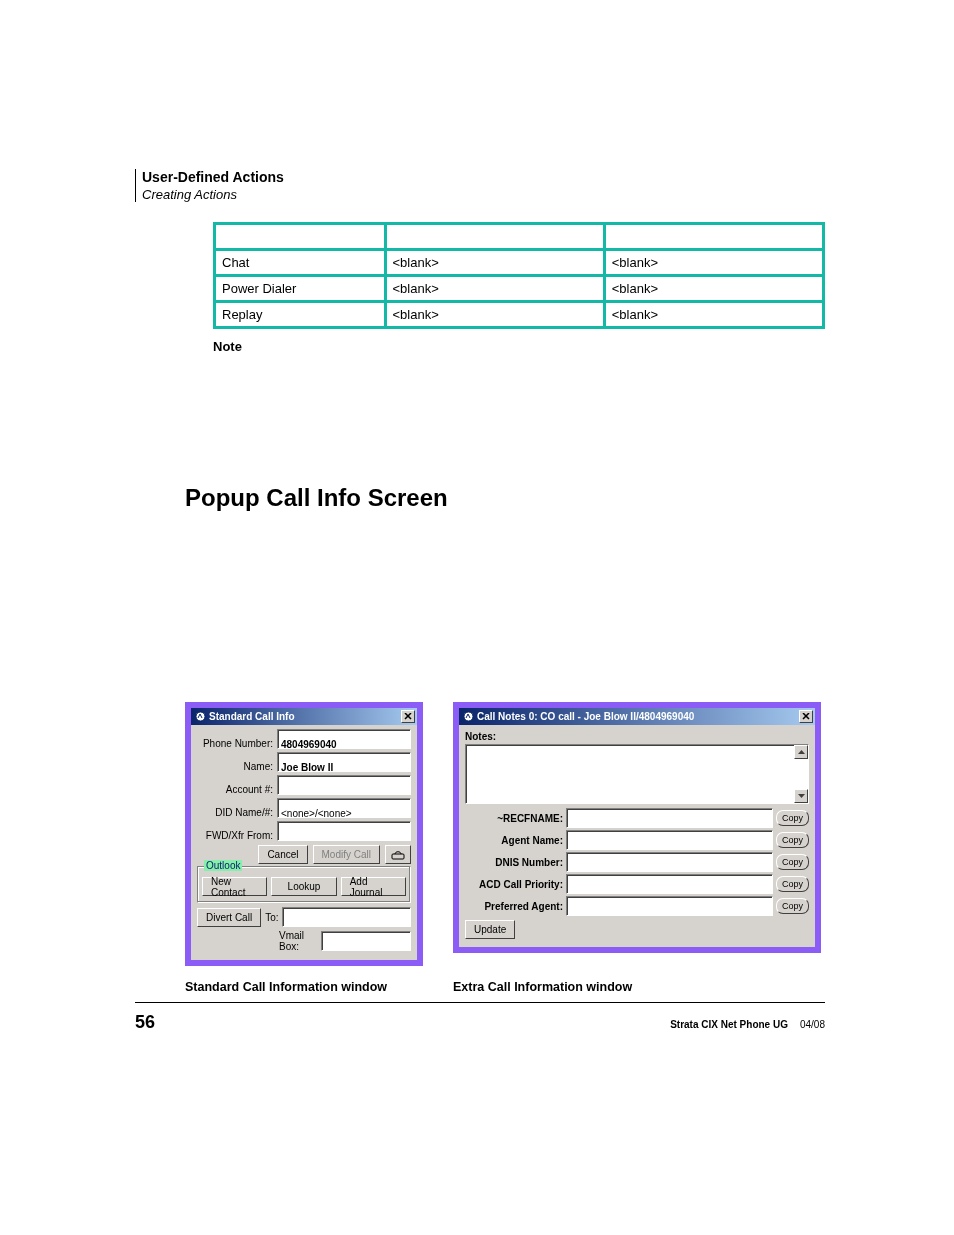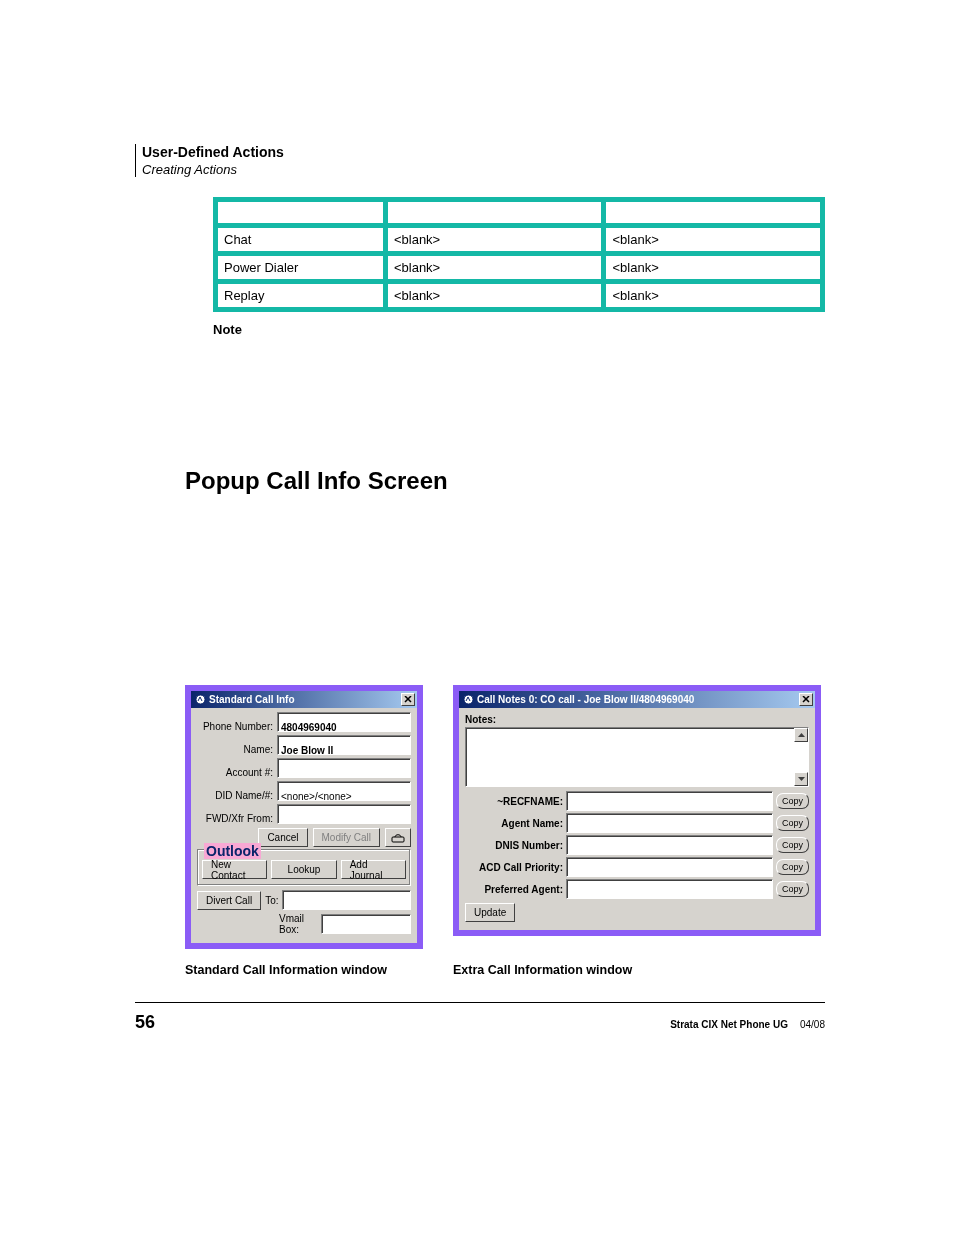--- a/index.html
+++ b/index.html
@@ -8,21 +8,21 @@
     background: #fff;
     font-family: Arial, Helvetica, sans-serif;
     color: #000;
     width: 954px;
     height: 1235px;
     position: relative;
   }
   .page {
     position: absolute;
     left: 135px;
-    top: 144px;
+    top: 169px;
     width: 690px;
   }
   .header-rule {
     border-left: 1px solid #000;
     padding-left: 6px;
     margin-bottom: 20px;
   }
   .section-title {
     font-weight: bold;
     font-size: 14px;
@@ -37,21 +37,21 @@
   .tbl-wrap {
     margin-left: 78px;
     width: 612px;
   }
   table.doc {
     border-collapse: collapse;
     width: 100%;
     font-size: 13px;
   }
   table.doc th, table.doc td {
-    border: 5px solid #14b8a6;
+    border: 3px solid #14b8a6;
     padding: 4px 6px;
     text-align: left;
     font-weight: normal;
   }
   table.doc thead tr { height: 26px; }
   .note {
     margin-left: 78px;
     margin-top: 10px;
     font-weight: bold;
     font-size: 13px;
@@ -170,25 +170,25 @@
     border-right-color: #fff;
     border-bottom-color: #fff;
     box-shadow: inset -1px -1px 0 #808080, inset 1px 1px 0 #fff;
     margin: 2px 0 4px 0;
     padding: 4px 4px 6px 4px;
     position: relative;
   }
   .fieldset .legend {
     position: absolute;
     top: -7px; left: 6px;
-    background: #f9a8d4;
+    background: #86efac;
     padding: 0 2px;
     color: #0a246a;
-    font-weight: bold;
-    font-size: 14px;
+    font-weight: normal;
+    font-size: 10px;
   }
   .outlook-row {
     display: flex;
     gap: 4px;
     margin-top: 6px;
   }
   .divert-row {
     display: flex;
     align-items: center;
     gap: 4px;

